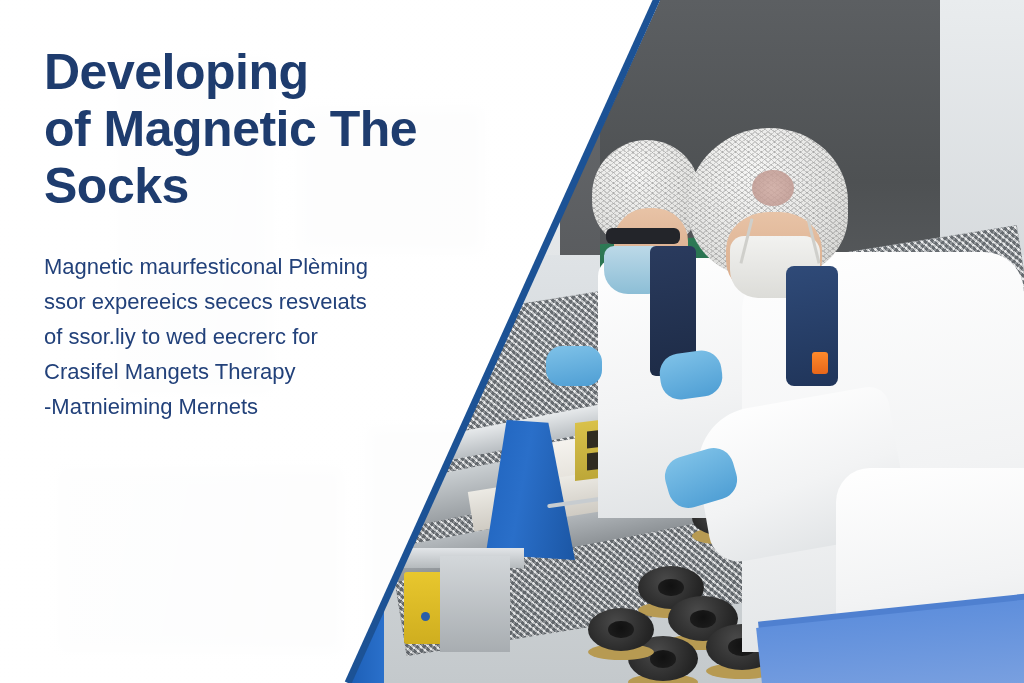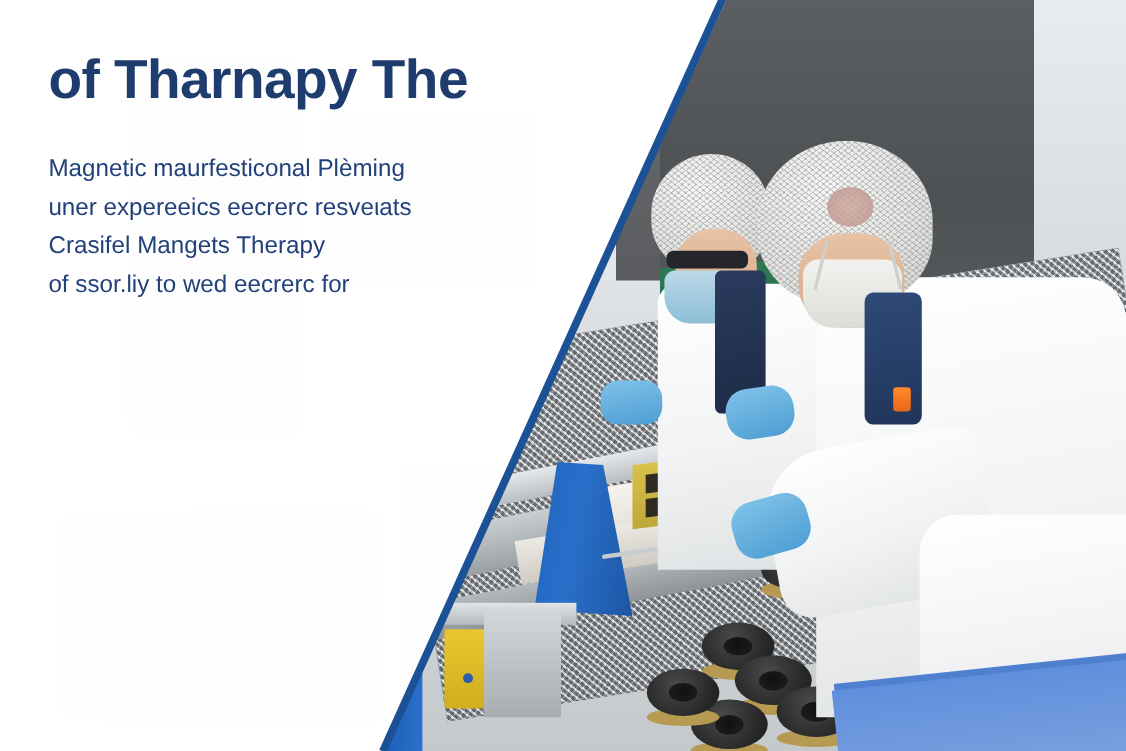--- a/index.html
+++ b/index.html
@@ -365,23 +365,26 @@
     <i class="ghost" style="left:370px;top:430px;width:180px;height:230px;"></i>
   </div>
   <div class="left-wash"></div>
 
   <svg class="divider" viewBox="0 0 1024 760" preserveAspectRatio="none">
     <line x1="660" y1="32" x2="348" y2="723" stroke="#1c5295" stroke-width="7"></line>
   </svg>
 
   <div class="content">
     <h1 class="headline">
-      <span class="ln">of Tharnapy The</span>
+      <span class="ln">Developing</span>
+      <span class="ln">of Magnetic The</span>
+      <span class="ln">Socks</span>
     </h1>
     <p class="body-copy">
       <span class="ln">Magnetic maurfesticonal Plèming</span>
-      <span class="ln">uner expereeics eecrerc resveιats</span>
+      <span class="ln">ssor expereeics sececs resveιats</span>
+      <span class="ln">of ssor.liy to wed eecrerc for</span>
       <span class="ln">Crasifel Mangets Therapy</span>
-      <span class="ln">of ssor.liy to wed eecrerc for</span>
+      <span class="ln">-Maτnieiming Mernets</span>
     </p>
   </div>
 
 </div>
 
 </body></html>

